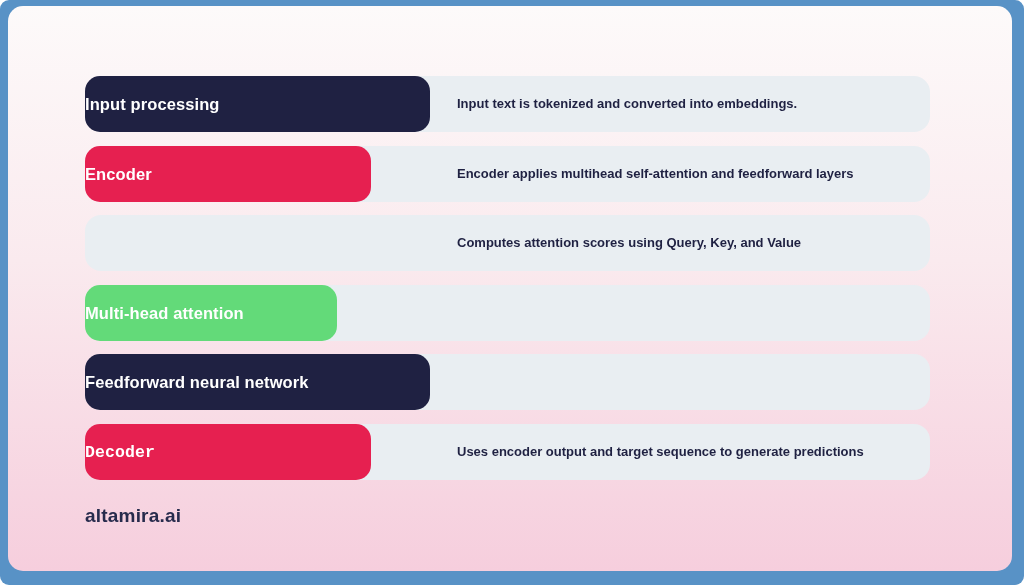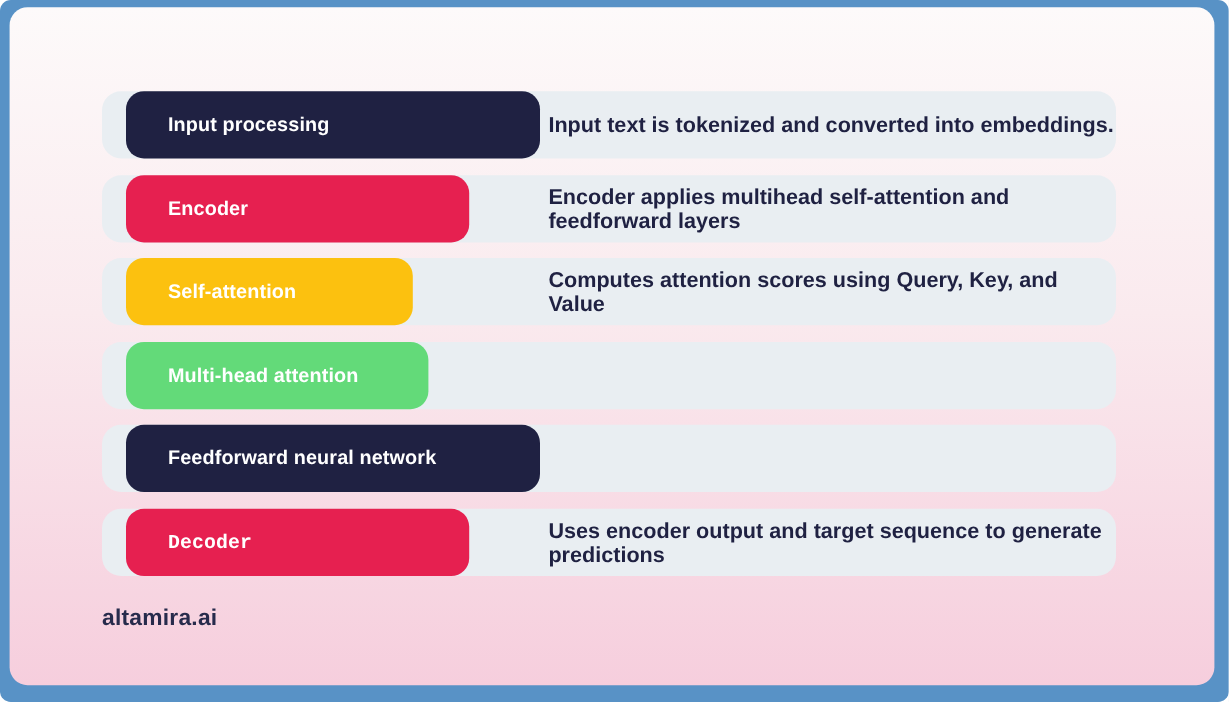--- a/index.html
+++ b/index.html
@@ -29,29 +29,28 @@
   .row:nth-of-type(6){top:418px;}
   .band{
     position:absolute;inset:0;
     background:#e9eef2;
     border-radius:16px;
   }
   .pill{
     position:absolute;left:0;top:0;height:56px;
     border-radius:15px;
     display:flex;align-items:center;
-    padding-left:35px;box-sizing:border-box;
+    box-sizing:border-box;
     font-weight:700;font-size:16.5px;letter-spacing:0.1px;
     white-space:nowrap;
-    margin-left:20px;
   }
   .desc{
     position:absolute;left:372px;top:0;bottom:0;width:474px;
     display:flex;align-items:center;
-    font-weight:700;font-size:18px;line-height:20px;
+    font-weight:700;font-size:13px;line-height:20px;
     color:#1f2142;
   }
   .brand{
     position:absolute;left:77px;top:499px;
     font-weight:700;font-size:19px;letter-spacing:0.2px;
     color:#272b4c;
   }
 </style>
 </head>
 <body>
@@ -70,23 +69,20 @@
     <div class="row">
       <div class="band"></div>
       <div class="pill" style="background: rgb(230, 32, 80); color: rgb(255, 255, 255); width: 286px; text-align: center;">
         <span>Encoder</span>
       </div>
       <div class="desc">Encoder applies multihead self-attention and feedforward layers</div>
     </div>
 
     <div class="row">
       <div class="band"></div>
-      <div class="pill" style="background: rgb(252, 193, 15); color: rgb(255, 255, 255); width: 239px;">
-        <span>Self-attention</span>
-      </div>
       <div class="desc">Computes attention scores using Query, Key, and Value</div>
     </div>
 
     <div class="row">
       <div class="band"></div>
       <div class="pill" style="background: rgb(99, 218, 121); color: rgb(255, 255, 255); width: 252px;">
         <span>Multi-head attention</span>
       </div>
     </div>
 

